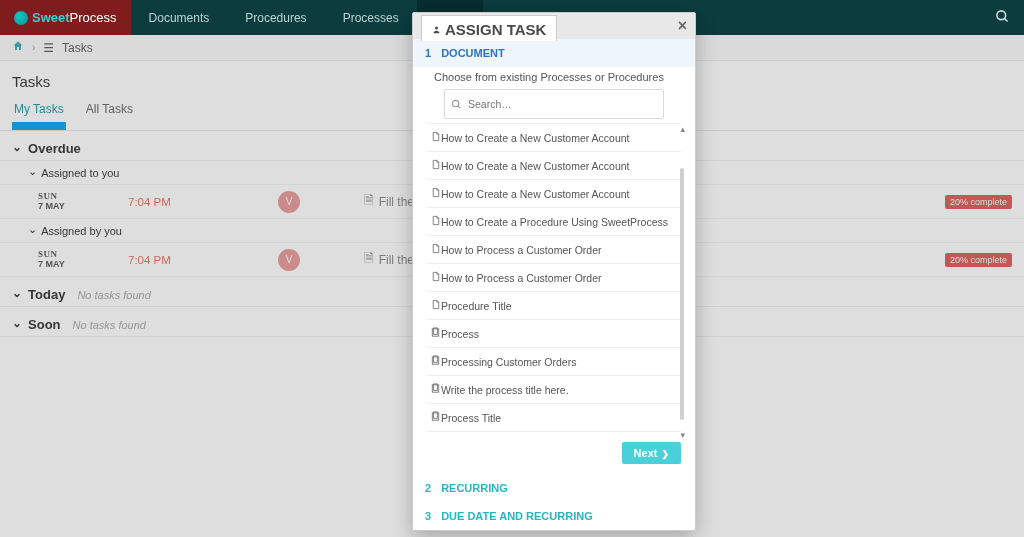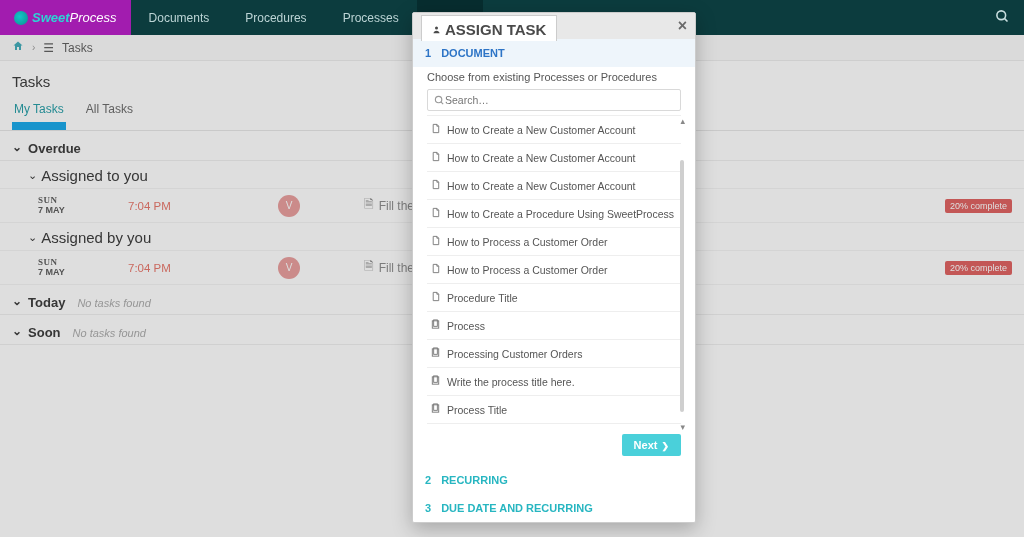--- a/index.html
+++ b/index.html
@@ -1,20 +1,20 @@
 <!DOCTYPE html>
 <html><head>
 <meta charset="utf-8">
 <style>
   * { box-sizing: border-box; margin: 0; padding: 0; font-family: -apple-system, BlinkMacSystemFont, "Segoe UI", Arial, sans-serif; }
   body { background: #ffffff; width: 1024px; height: 537px; overflow: hidden; position: relative; }
 
   
   .navbar { height: 35px; background: #0c3c3e; display: flex; align-items: center; color: #bcd4d5; font-size: 12px; }
-  .brand { display:flex; align-items:center; gap:4px; padding: 0 14px; height:100%; background:#a21caf; color:#fff; font-size:13px;font-style:italic; }
+  .brand { display:flex; align-items:center; gap:4px; padding: 0 14px; height:100%; background:#7f1d1d; color:#fff; font-size:13px; }
   .brand-swirl { width:14px; height:14px; border-radius:50%; background: radial-gradient(circle at 40% 40%, #14c6c8, #0a8e90); display:inline-block; }
   .brand-text { font-weight: 400; }
   .brand-text b{ color:#2dd3d5;}
   .nav-link { padding: 0 18px; height:100%; display:flex; align-items:center; cursor:pointer; }
   .nav-link.active { background:#072d2f; color:#fff; box-shadow: inset 0 -2px 0 #2dd3d5; }
   .nav-spacer { flex:1; }
   .nav-search { padding:0 14px; font-size:15px; }
 
   
   .crumb { height:26px; display:flex; align-items:center; gap:8px; padding: 0 12px; font-size:12px; color:#5a5a5a; background:#fbfbfb; border-bottom:1px solid #ececec; }
@@ -26,21 +26,21 @@
 
   
   .tabs { display:flex; gap:18px; padding: 0 12px; border-bottom:1px solid #e6e6e6; font-size:12px; color:#656565; }
   .tab { padding: 8px 2px 6px; cursor:pointer; }
   .tab.active { color:#1d9aa3; border-bottom:8px solid #0ea5e9; }
 
   
   .sect-head { display:flex; align-items:center; gap:6px; padding: 10px 12px 4px; font-size:13px; font-weight:600; color:#333; border-bottom:1px solid #eee;}
   .sect-head .chev::before{ content:"\2304"; font-size:12px; position:relative; top:-2px;}
   .sect-head .note{ font-weight:400; color:#a8a8a8; font-style:italic; font-size:11px; margin-left:6px;}
-  .subsect { padding: 6px 12px 4px 28px; font-size:15px; font-weight:500; color:#333; border-bottom:1px solid #f3f3f3;}
+  .subsect { padding: 6px 12px 4px 28px; font-size:11px; font-weight:500; color:#333; border-bottom:1px solid #f3f3f3;}
   .subsect .chev::before{ content:"\2304"; font-size:11px; position:relative; top:-2px; margin-right:4px;}
 
   .row { display:flex; align-items:center; height:34px; border-bottom:1px solid #f3f3f3; padding: 0 12px 0 38px; font-size:12px;}
   .col-date{ width:90px; font-size:9px; color:#555; line-height:1.1;}
   .col-date .day{ font-weight:700; letter-spacing:.5px;font-family:Liberation Serif, serif;}
   .col-date .dm{ font-weight:700;}
   .col-time{ width:150px; color:#e77064; font-size:11.5px;}
   .col-who{ width:86px; display:flex; align-items:center;}
   .avatar{ width:22px; height:22px; border-radius:50%; background:#e89a99; color:#fff; font-size:10px; display:flex; align-items:center; justify-content:center;}
   .col-task{ flex:1; color:#888; display:flex; align-items:center; gap:5px;}
@@ -55,29 +55,29 @@
   .modal{ position:absolute; top:12px; left:412px; width:284px; background:#fff; border:1px solid #ccc; border-radius:2px; box-shadow:0 6px 20px rgba(0,0,0,.25); }
   .modal-head{ height:26px; background:#e8e8e8; display:flex; align-items:center; padding:0 8px; }
   .modal-tab{ background:#fff; border:1px solid #ccc; border-bottom:none; font-size:15px; font-weight:700; color:#4a4a4a; padding:5px 10px 3px; display:flex; align-items:center; gap:4px; position:relative; top:2px;}
   .modal-close{ margin-left:auto; font-size:16px; color:#6a6a6a; font-weight:700; cursor:pointer; }
 
   .step-row{ display:flex; align-items:center; gap:10px; font-size:11px; padding:8px 12px; }
   .step-row.active{ background:#eef5fb; color:#2d74c6; font-weight:600; }
   .step-row.link{ color:#27b6c1; font-weight:600; }
   .step-num{ font-size:11px; }
 
-  .choose-label{ font-size:11px; color:#555; padding: 4px 14px 6px; }
-  .searchbox{ margin: 0 14px 4px; display:flex; align-items:center; border:1px solid #d9d9d9; border-radius:2px; height:22px; padding:0 6px; font-size:10.5px; color:#999;}
+  .choose-label{ font-size:11px; color:#555; padding: 4px 21px 6px; }
+  .searchbox{ margin: 0 31px 4px; display:flex; align-items:center; gap:6px; border:1px solid #d9d9d9; border-radius:2px; height:30px; padding:0 6px; font-size:10.5px; color:#999;}
   .searchbox input{ border:none; outline:none; flex:1; font-size:10.5px; }
 
   .listwrap{ position:relative; margin: 0 14px 6px; border-top:1px solid #eee;}
   .listwrap .scrollbar{ position:absolute; right:-3px; top:44px; bottom:12px; width:4px; background:#cfcfcf; border-radius:3px;}
   .listwrap .upcaret{ position:absolute; right:-4px; top:0; font-size:9px; color:#888;}
   .listwrap .dncaret{ position:absolute; right:-4px; bottom:-8px; font-size:9px; color:#888;}
-  .li{ display:flex; align-items:center; gap:6px; height:28px; font-size:10.5px; color:#555; border-bottom:1px solid #eee; padding-left:2px;}
+  .li{ display:flex; align-items:center; gap:0; height:28px; font-size:10.5px; color:#555; border-bottom:1px solid #eee; padding-left:2px;}
   .li .ico{ font-size:11px; color:#777; width:12px; text-align:center;}
 
   .modal-footer{ display:flex; justify-content:flex-end; padding: 4px 14px 10px;}
   .btn-next{ background:#4ad0da; color:#fff; font-size:11px; font-weight:600; padding:5px 12px; border-radius:2px; cursor:pointer; display:flex; align-items:center; gap:4px;}
   .btn-next .ar::before{content:"\276F"; font-size:9px;}
 
 </style>
 </head>
 <body>
 

